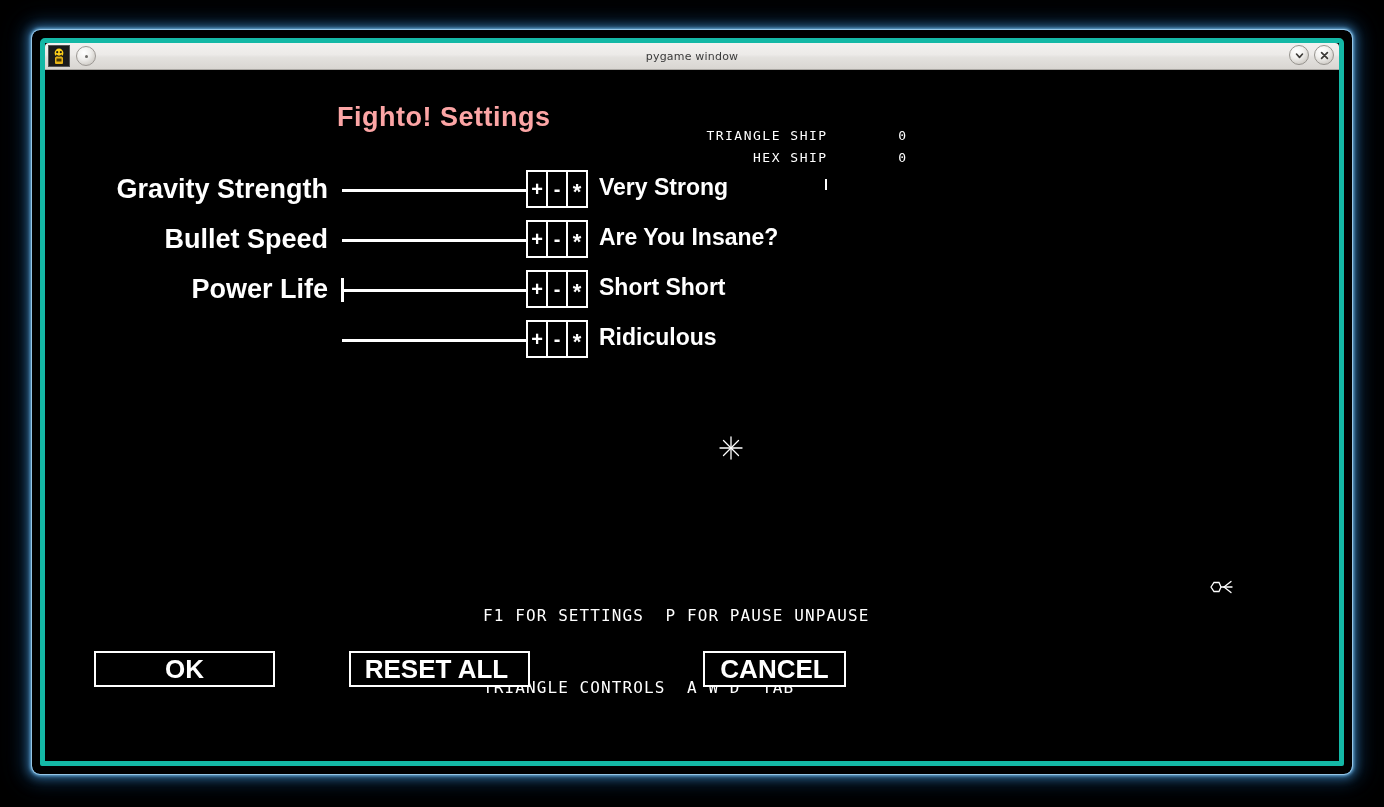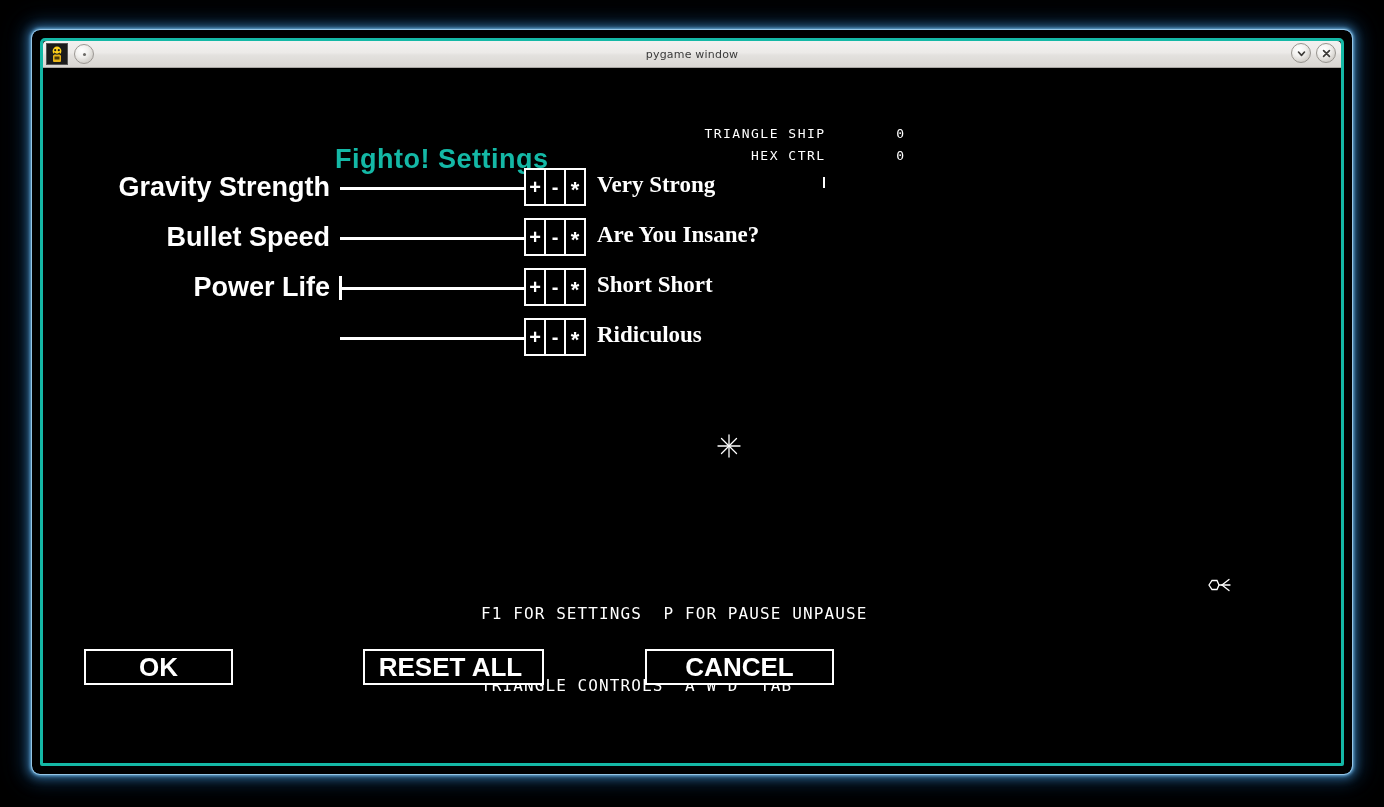--- a/index.html
+++ b/index.html
@@ -38,21 +38,21 @@
   }
 
   
   #window {
     position: absolute;
     left: 40px;
     top: 38px;
     width: 1304px;
     height: 728px;
     background: #000;
-    border: 3px solid #14b8a6;
+    border: 5px solid #14b8a6;
     border-radius: 5px 5px 2px 2px;
     box-sizing: border-box;
     overflow: hidden;
   }
 
   #titlebar {
     position: relative;
     height: 26px;
     background: linear-gradient(to bottom, #f2f1f0 0%, #eceae8 45%, #e3e1de 55%, #d9d6d2 100%);
     border-bottom: 1px solid #a9a6a2;
@@ -139,24 +139,23 @@
   }
 
   
   #settings-title {
     position: absolute;
     left: 292px;
     top: 32px;
     font-family: "Liberation Sans", sans-serif;
     font-weight: bold;
     font-size: 27px;
-    color: #14b8a6;
+    color: #fca5a5;
     letter-spacing: 0.5px;
     white-space: nowrap;
-    margin-top: 44px;
   }
 
   
   .score-line {
     position: absolute;
     font-family: "DejaVu Sans Mono", monospace;
     font-size: 13px;
     color: #ffffff;
     letter-spacing: 1.5px;
     white-space: pre;
@@ -217,21 +216,21 @@
     font-size: 20px;
     line-height: 34px;
     text-align: center;
     margin-right: -2px;
   }
   .mini-btn.star { font-size: 22px; line-height: 40px; }
   .setting-value {
     position: absolute;
     left: 554px;
     top: 4px;
-    font-family: Liberation Serif, serif;
+    font-family: Liberation Sans, sans-serif;
     font-weight: bold;
     font-size: 23px;
     color: #ffffff;
     white-space: nowrap;
   }
 
   
   #stray-tick {
     position: absolute;
     left: 780px;
@@ -283,23 +282,23 @@
     color: #ffffff;
     font-family: "Liberation Sans", sans-serif;
     font-weight: bold;
     font-size: 26px;
     display: flex;
     align-items: center;
     justify-content: center;
     white-space: nowrap;
     height: 36px;
   }
-  #btn-ok     { left: 41px;  top: 581px; width: 149px; }
-  #btn-reset  { left: 320px; top: 581px; width: 181px; }
-  #btn-cancel { left: 602px; top: 581px; width: 189px; }
+  #btn-ok     { left: 49px;  top: 581px; width: 181px; }
+  #btn-reset  { left: 304px; top: 581px; width: 181px; }
+  #btn-cancel { left: 658px; top: 581px; width: 143px; }
   #btn-reset .dlg-label { transform: translateX(-3px); }
 </style>
 </head>
 <body>
 
 <div id="desktop">
   <div id="window-glow"></div>
 
   <div id="window">
 
@@ -334,21 +333,21 @@
     </div>
 
     <div id="game">
 
       <div id="settings-title">Fighto! Settings</div>
 
       <div class="score-line" id="score-triangle">
         <span class="score-name">TRIANGLE SHIP</span><span class="score-val">0</span>
       </div>
       <div class="score-line" id="score-hex">
-        <span class="score-name">HEX CTRL</span><span class="score-val">0</span>
+        <span class="score-name">HEX SHIP</span><span class="score-val">0</span>
       </div>
 
       <div class="setting-row" style="top:100px">
         <div class="setting-label">Gravity Strength</div>
         <div class="slider-track"></div>
         <div class="slider-handle" style="left: 481.26px;"></div>
         <div class="btn-group">
           <div class="mini-btn">+</div>
           <div class="mini-btn">-</div>
           <div class="mini-btn star">*</div>

